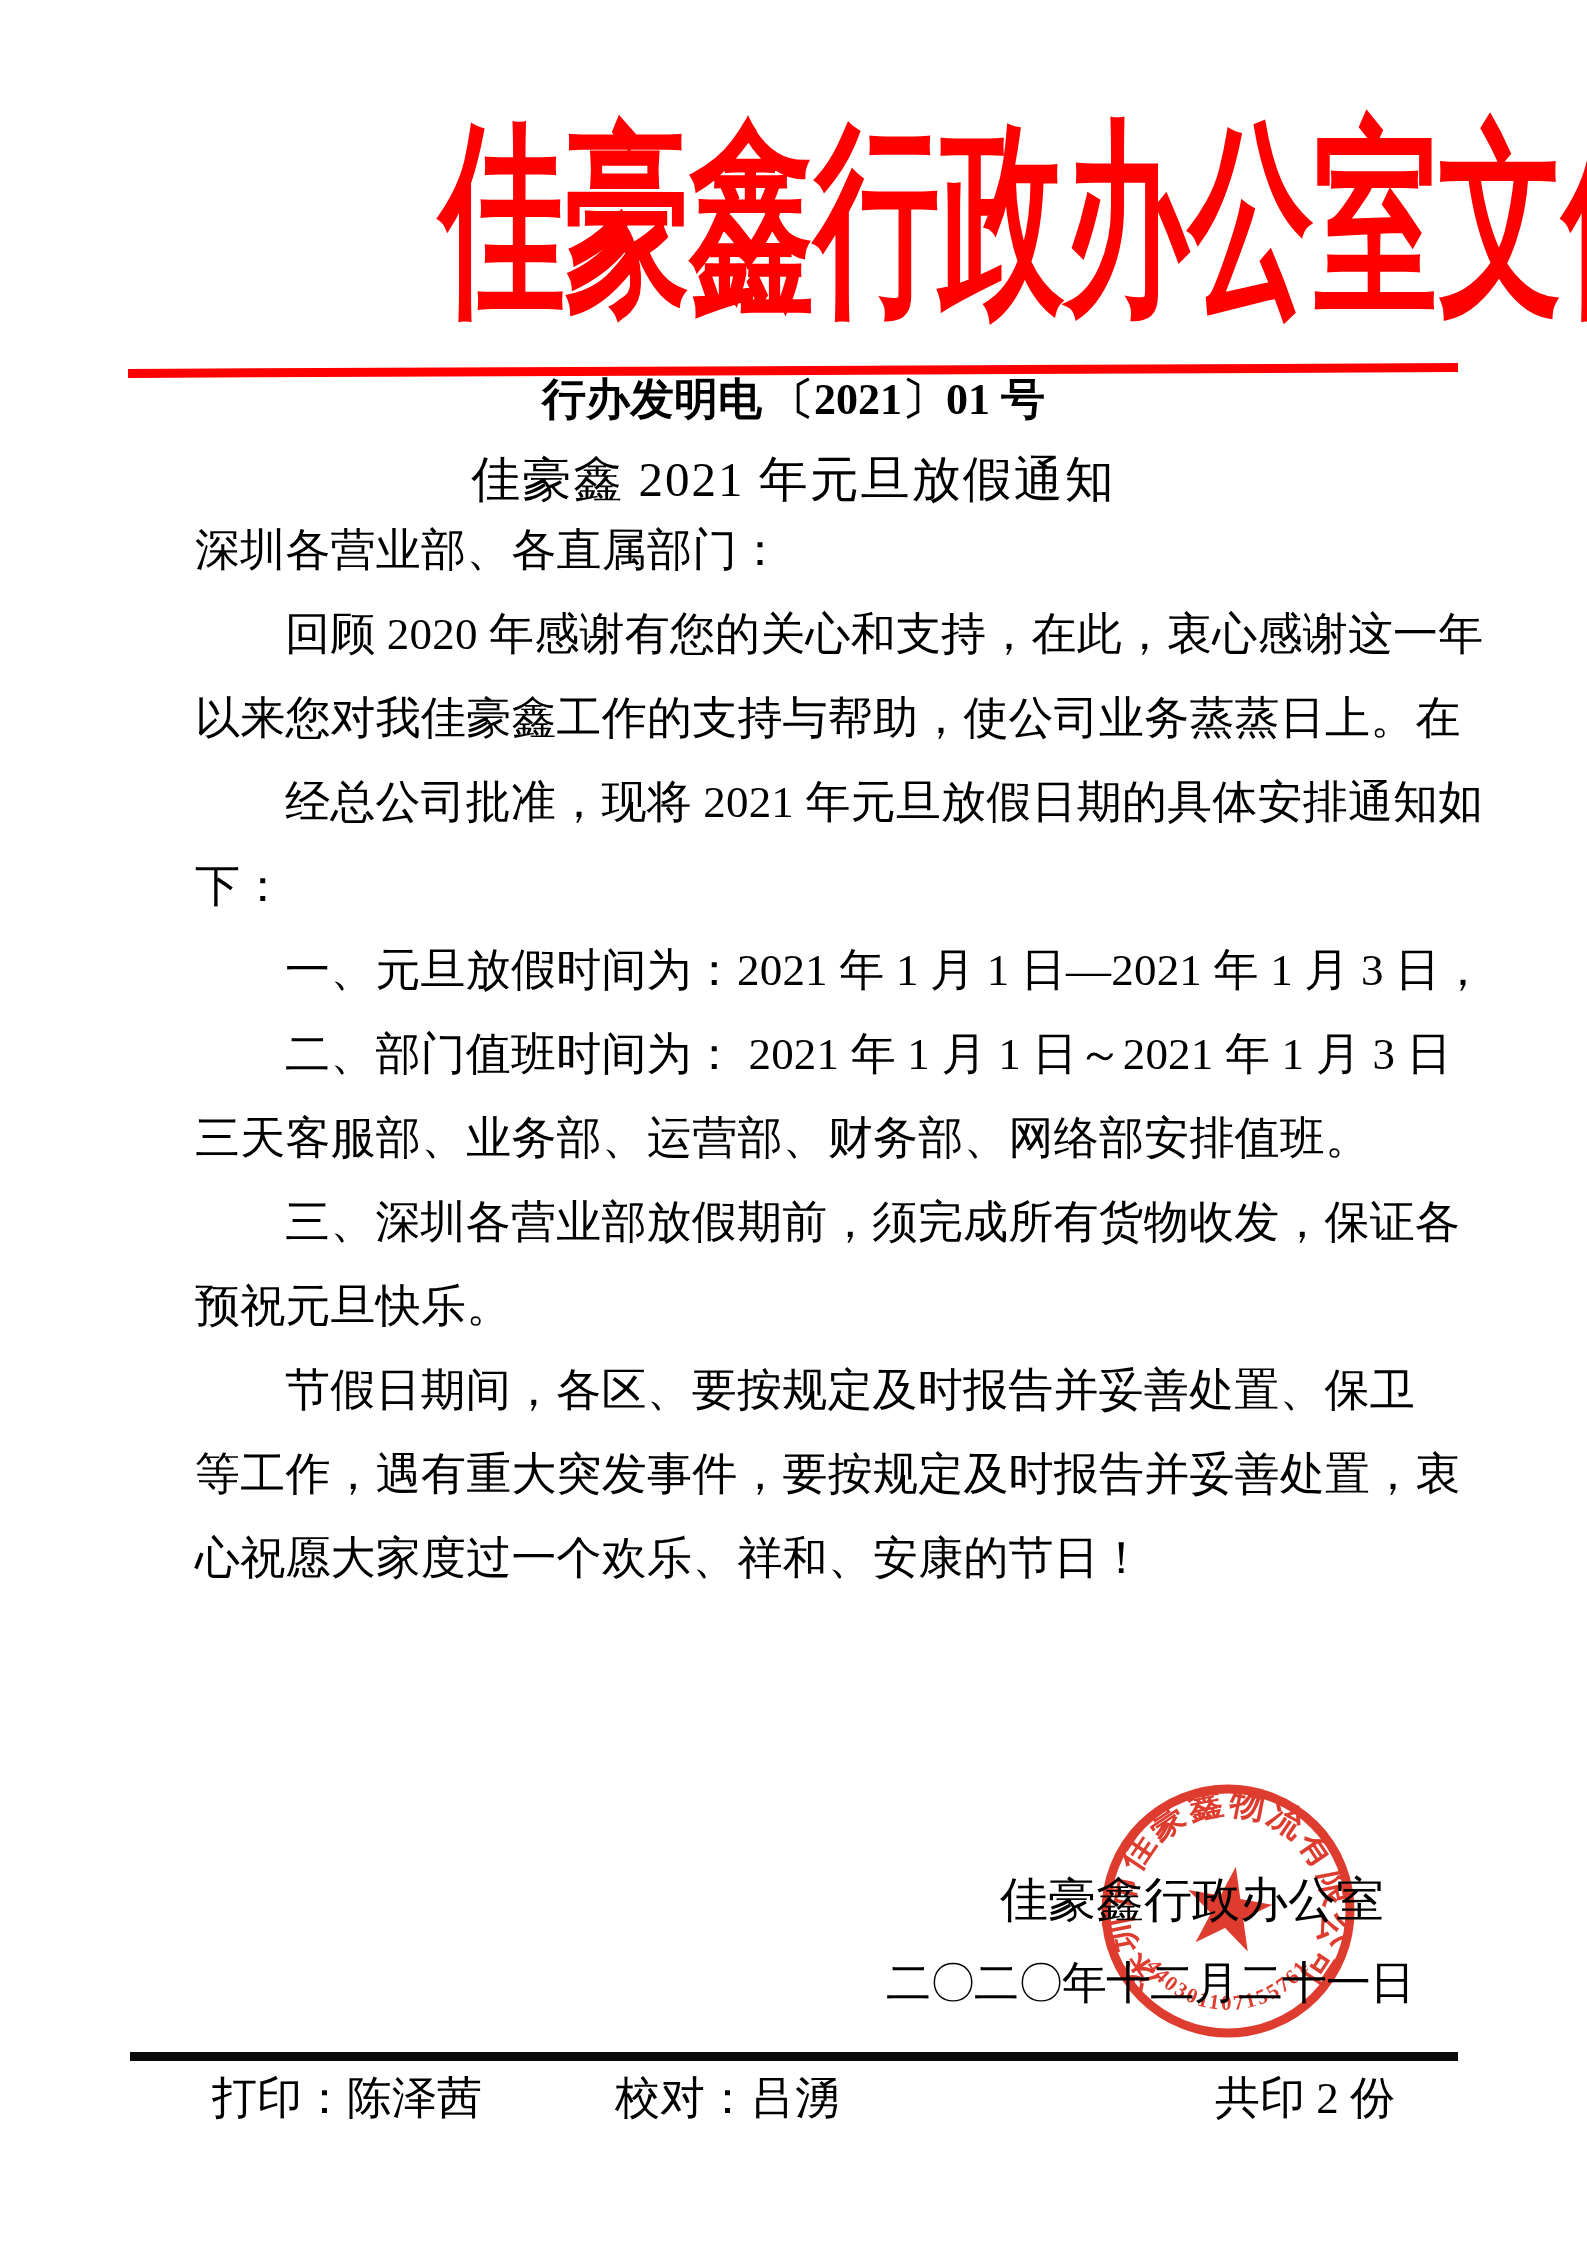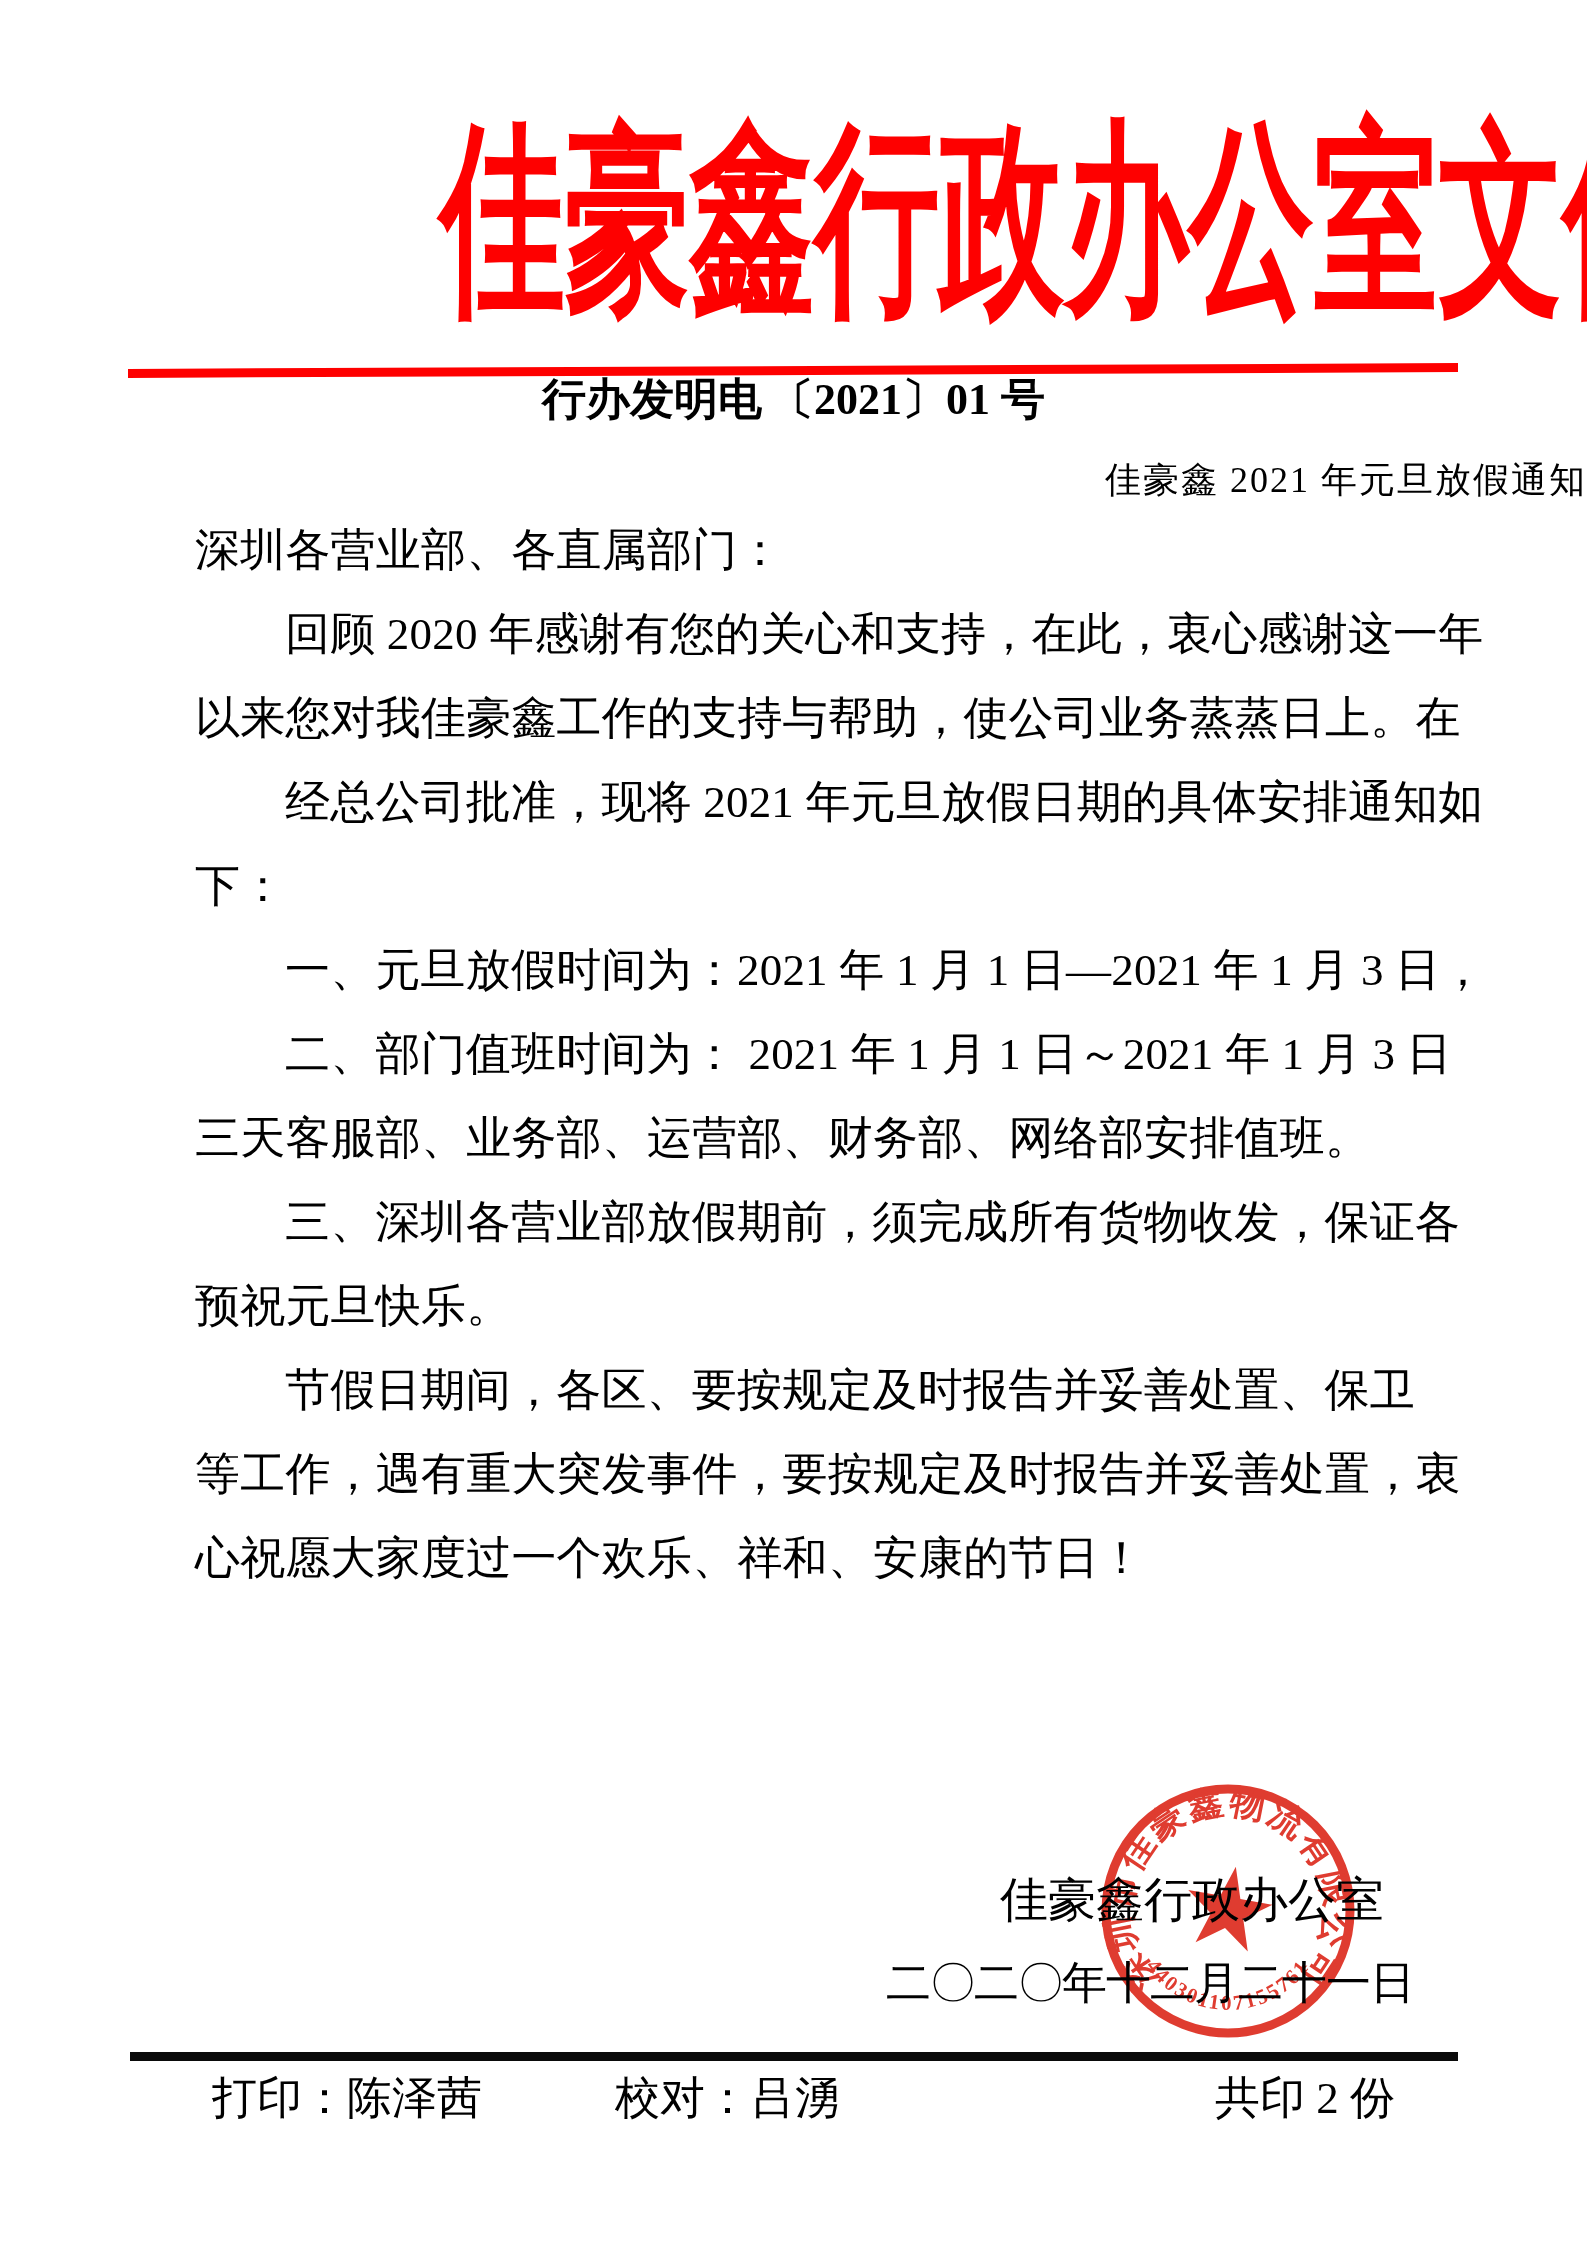--- a/index.html
+++ b/index.html
@@ -35,21 +35,21 @@
   
   .doc-number {
     position: absolute; top: 374px; left: 0; width: 100%;
     text-align: center; font-size: 44px; font-weight: bold;
     line-height: 52px; white-space: nowrap;
   }
   .doc-number .han { font-family: Liberation Serif, serif; }
   .doc-number .num { font-family: "Liberation Serif", "DejaVu Serif", serif; margin-left: 8px; }
   .notice-title {
     position: absolute; top: 448px; left: 0; width: 100%;
-    text-align: right; font-size: 36px; line-height: 64px;
+    text-align: center; font-size: 49px; line-height: 64px;
     letter-spacing: 2px; white-space: nowrap;
   }
 
   
   .body-block {
     position: absolute; top: 508px; left: 195px; width: 1262px;
   }
   .body-line {
     font-size: 45px; line-height: 84px; height: 84px;
     white-space: nowrap; letter-spacing: 0.2px;

